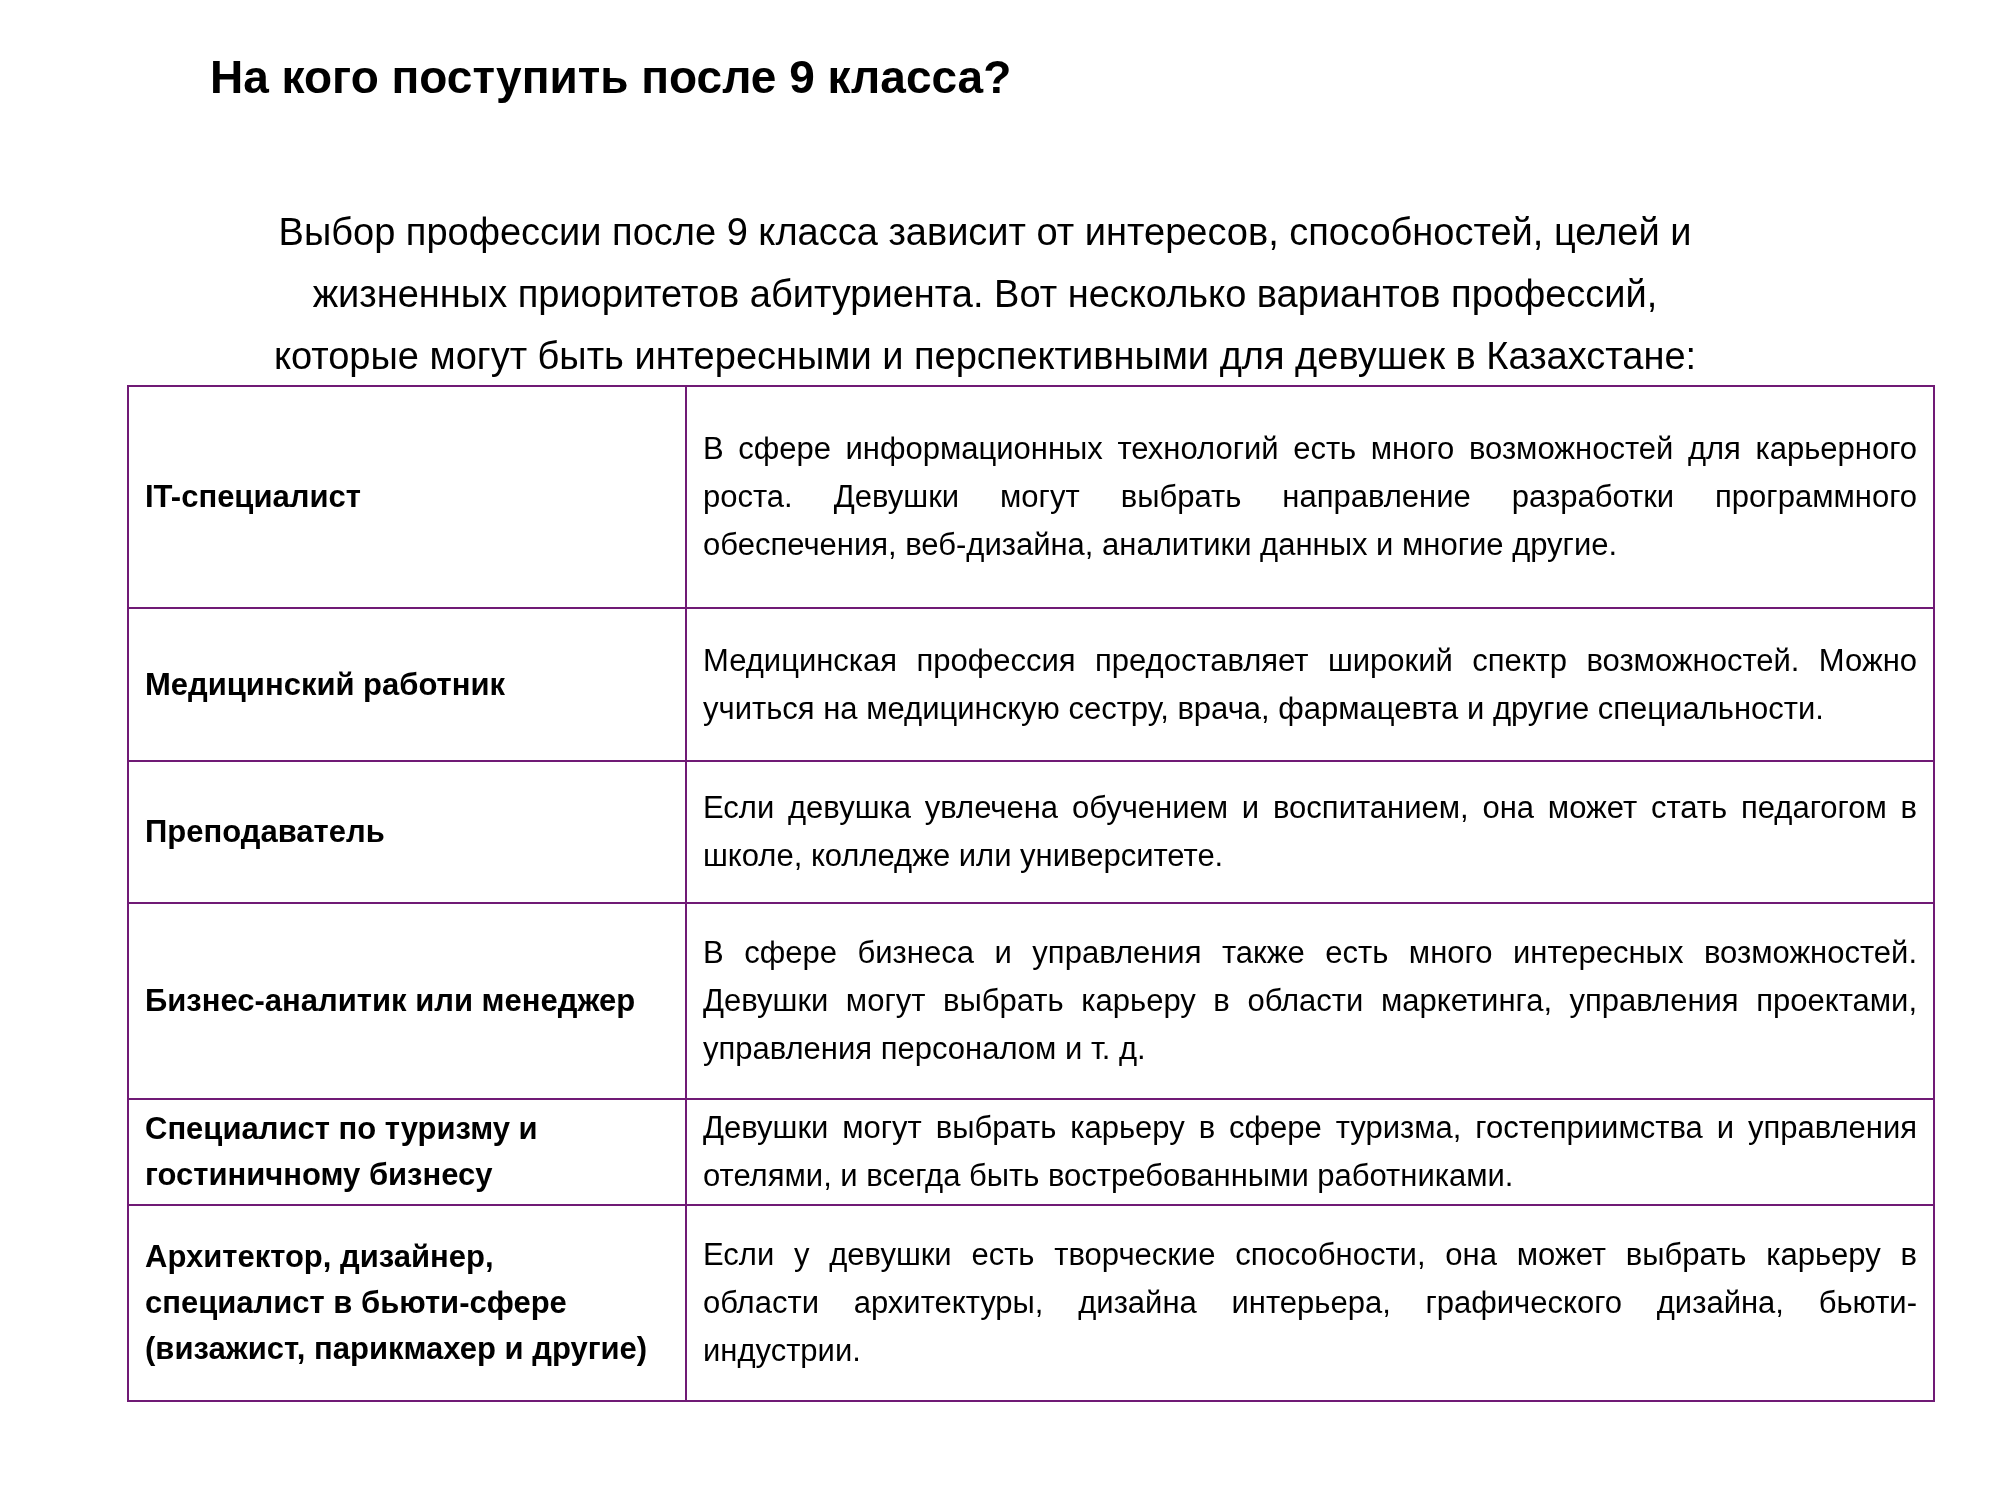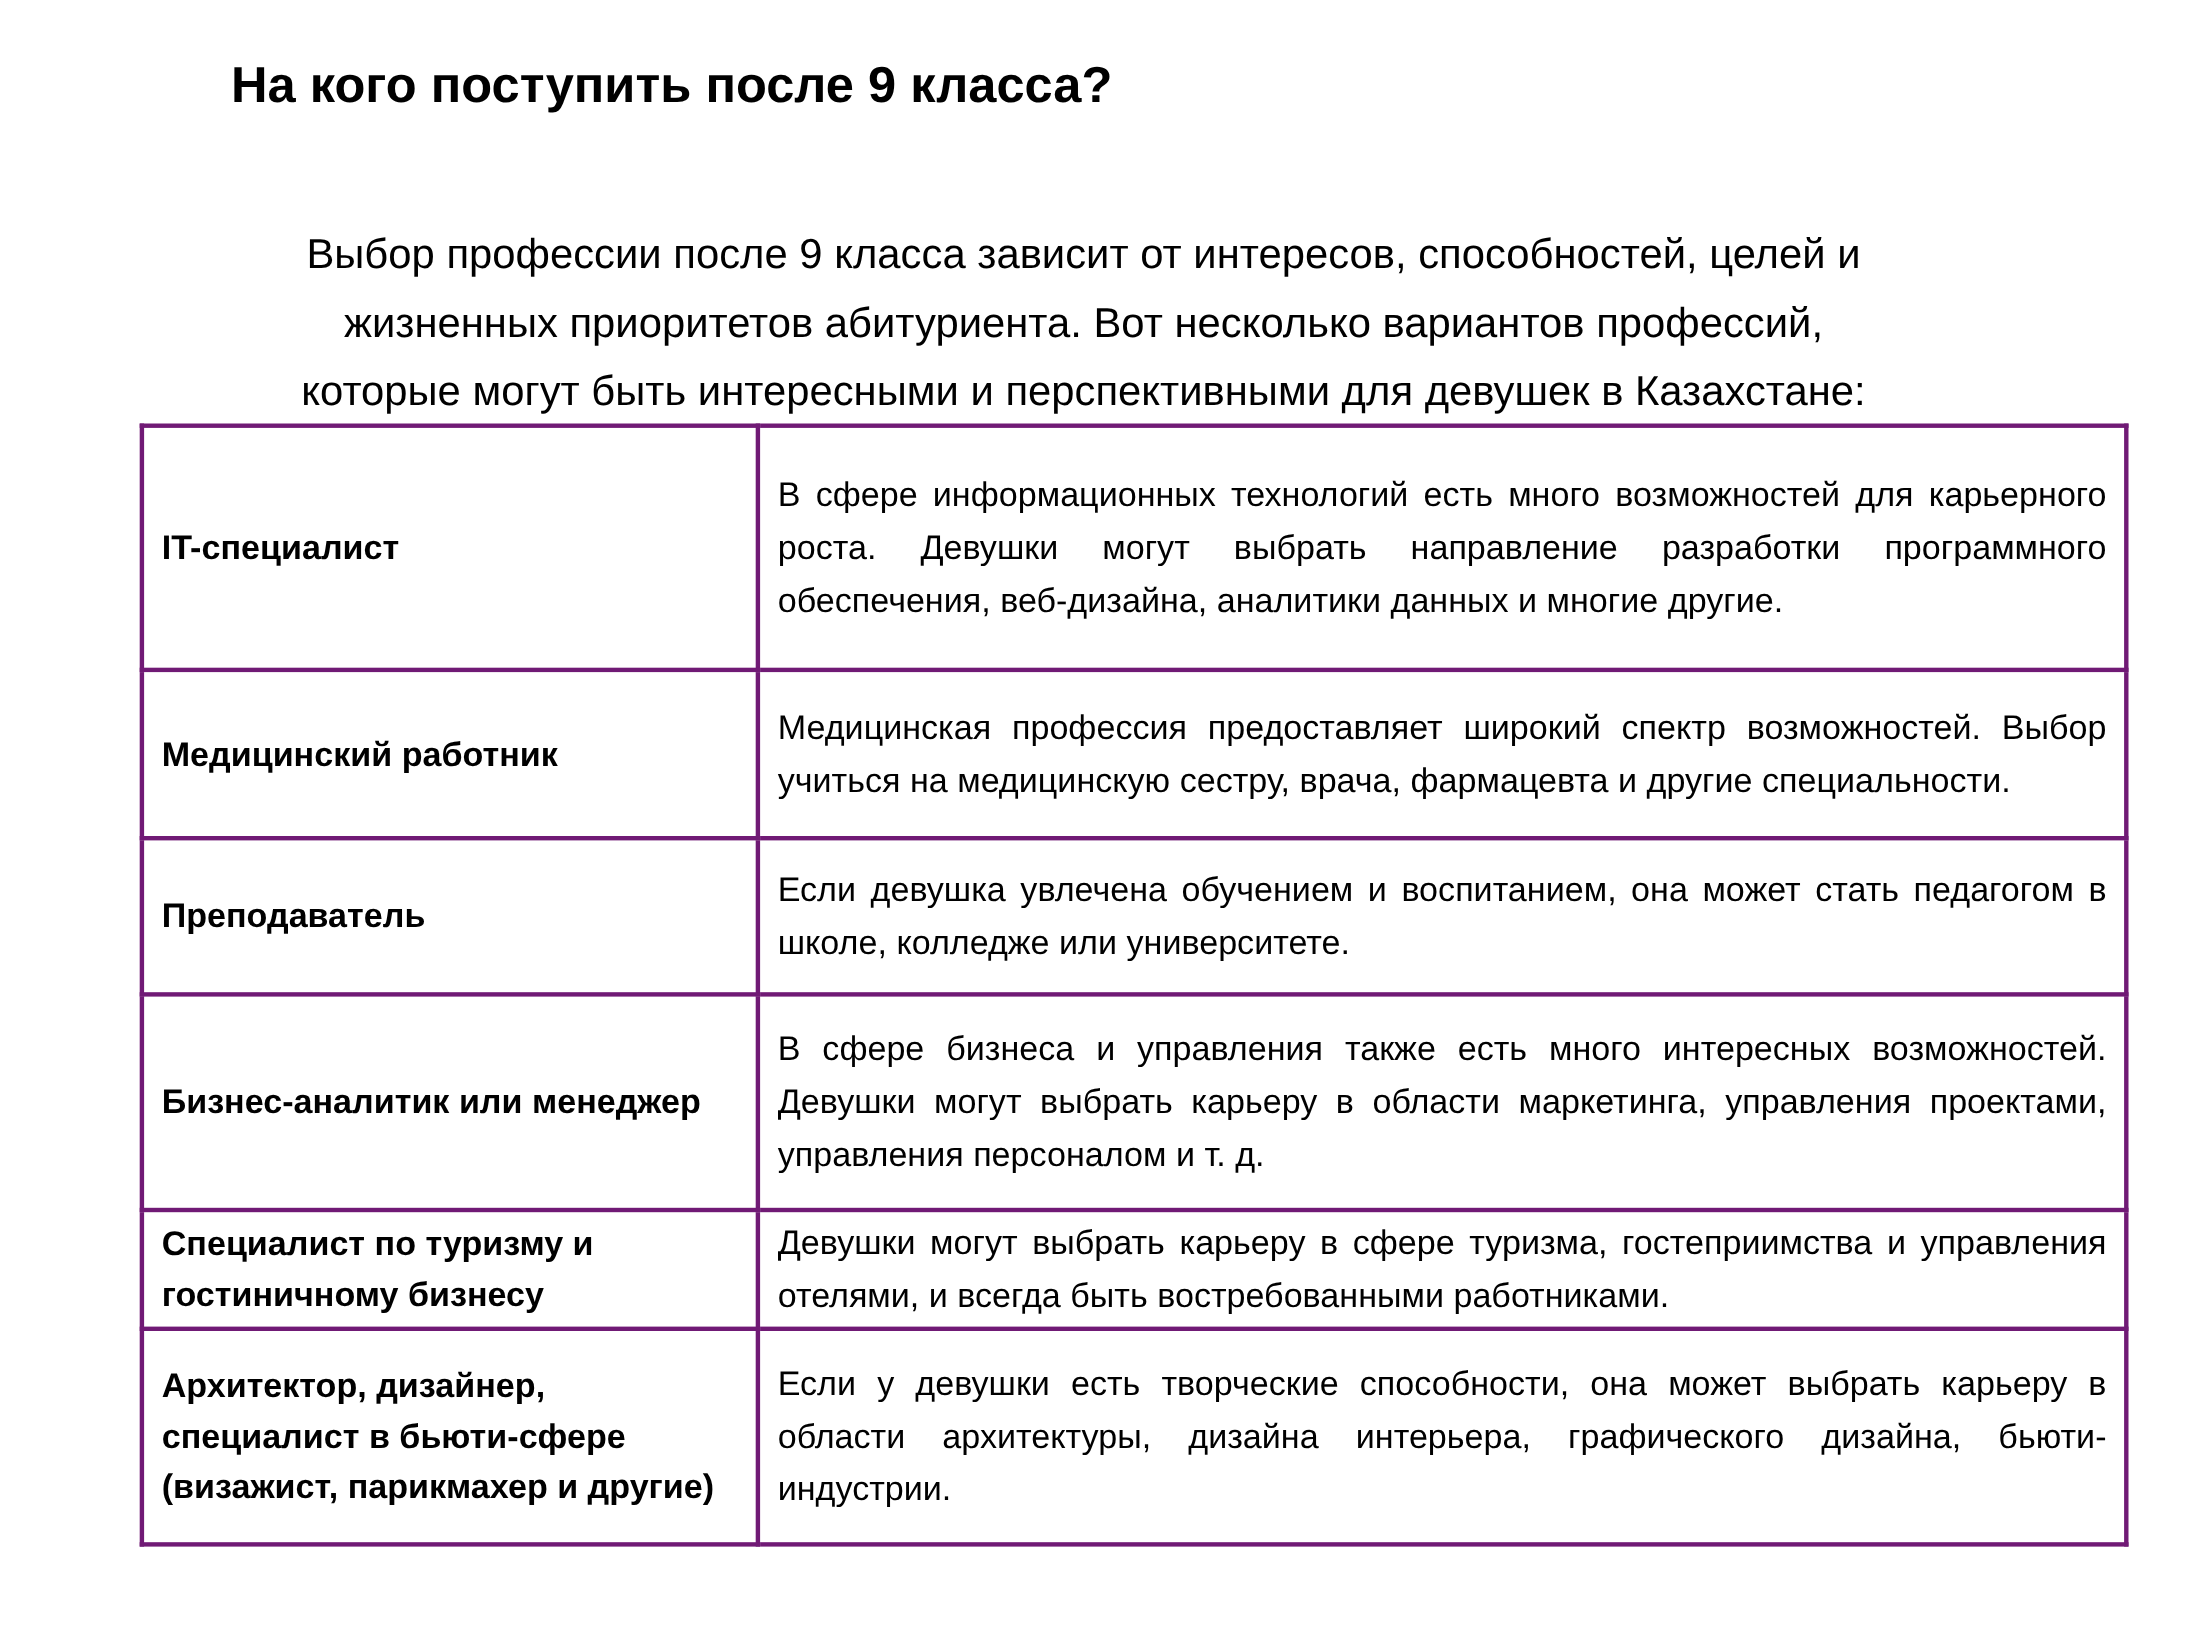--- a/index.html
+++ b/index.html
@@ -29,21 +29,21 @@
   }
   .prof-table {
     margin: -2px 0 0 127px;
     width: 1808px;
     border-collapse: collapse;
     table-layout: fixed;
     font-size: 31px;
     line-height: 48px;
   }
   .prof-table td {
-    border: 4px solid #701a75;
+    border: 2px solid #701a75;
     vertical-align: middle;
     overflow: hidden;
   }
   td.cell-label {
     width: 510px;
     font-weight: 700;
     line-height: 46px;
     padding: 6px 30px 6px 16px;
   }
   td.cell-desc {
@@ -69,21 +69,21 @@
 которые могут быть интересными и перспективными для девушек в Казахстане:</p>
 
   <table class="prof-table">
     <tbody>
       <tr class="r0">
         <td class="cell-label">IT-специалист</td>
         <td class="cell-desc">В сфере информационных технологий есть много возможностей для карьерного роста. Девушки могут выбрать направление разработки программного обеспечения, веб-дизайна, аналитики данных и многие другие.</td>
       </tr>
       <tr class="r1">
         <td class="cell-label">Медицинский работник</td>
-        <td class="cell-desc">Медицинская профессия предоставляет широкий спектр возможностей. Выбор учиться на медицинскую сестру, врача, фармацевта и другие специальности.</td>
+        <td class="cell-desc">Медицинская профессия предоставляет широкий спектр возможностей. Можно учиться на медицинскую сестру, врача, фармацевта и другие специальности.</td>
       </tr>
       <tr class="r2">
         <td class="cell-label">Преподаватель</td>
         <td class="cell-desc">Если девушка увлечена обучением и воспитанием, она может стать педагогом в школе, колледже или университете.</td>
       </tr>
       <tr class="r3">
         <td class="cell-label">Бизнес-аналитик или менеджер</td>
         <td class="cell-desc">В сфере бизнеса и управления также есть много интересных возможностей. Девушки могут выбрать карьеру в области маркетинга, управления проектами, управления персоналом и т. д.</td>
       </tr>
       <tr class="r4">

